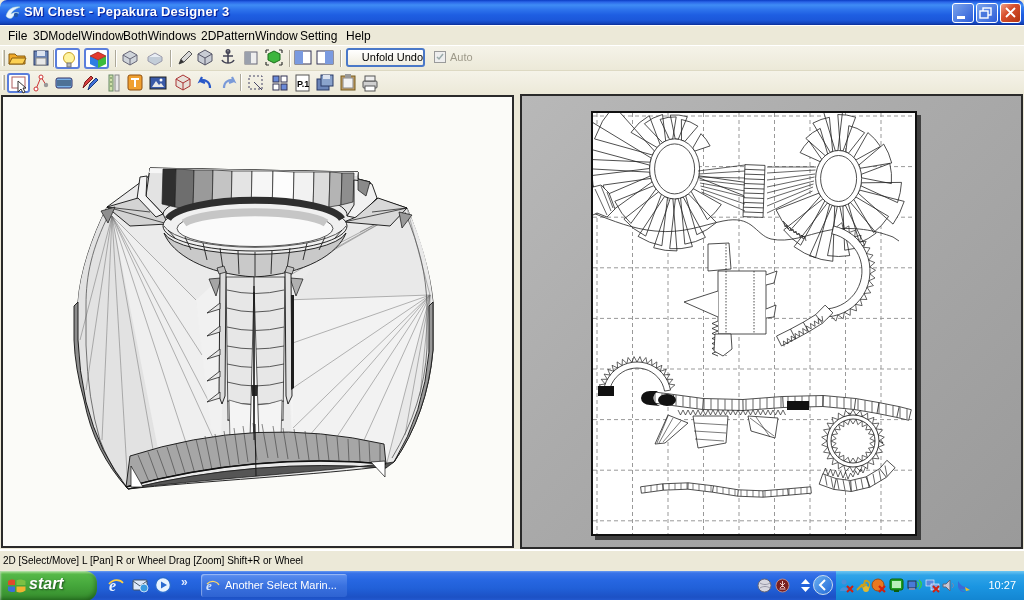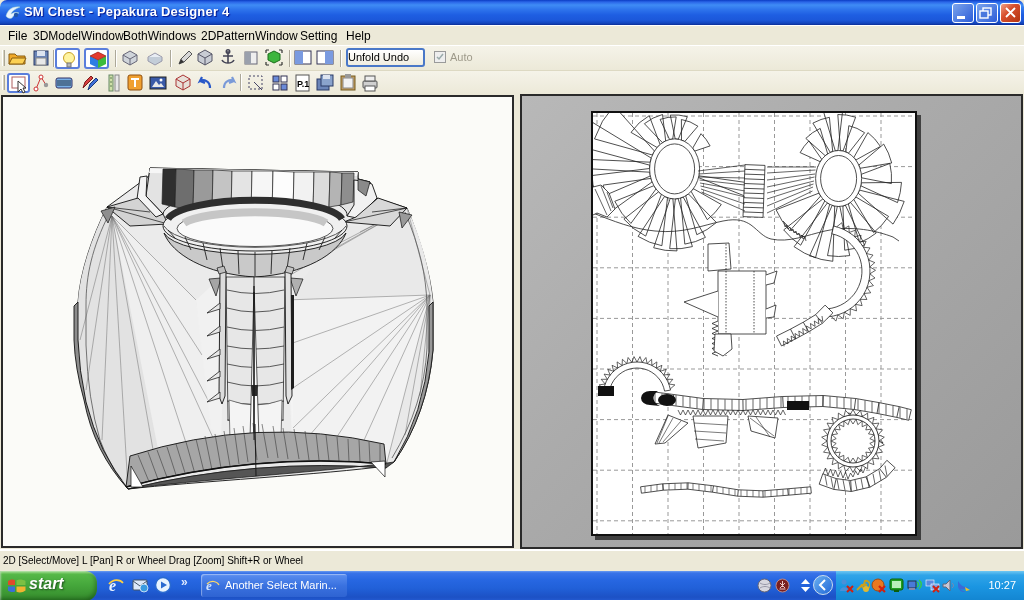--- a/index.html
+++ b/index.html
@@ -30,21 +30,21 @@
 svg{display:block}
 </style></head><body>
 
 <div class="abs" id="title">
 <div class="abs" style="left:4px;top:3px;width:18px;height:18px">
       <svg width="18" height="18" viewBox="0 0 18 18" style="">
         <path d="M2 13 C4 6 9 3 16 4 C11 6 8 8 7 11 C10 9 13 9 15 10 C11 11 9 13 8 15 C6 16 3 15 2 13 Z" fill="#e8f2ff" stroke="#9cc" stroke-width="0.5"></path>
         <circle cx="12" cy="12" r="2.2" fill="#2255aa"></circle>
       </svg>
     </div>
-<div class="txt">SM Chest - Pepakura Designer 4</div>
+<div class="txt">SM Chest - Pepakura Designer 3</div>
 <div class="tbtn" style="left:952px;background:linear-gradient(135deg,#7ba4ec,#2c5cd8)">
       <svg width="20" height="18">
         <rect x="4" y="12" width="8" height="3" fill="#fff"></rect>
       </svg>
     </div>
 <div class="tbtn" style="left:976px;background:linear-gradient(135deg,#7ba4ec,#2c5cd8)">
       <svg width="20" height="18">
         <rect x="6" y="4" width="8" height="7" fill="none" stroke="#fff" stroke-width="1.4"></rect>
         <rect x="3" y="7" width="8" height="7" fill="#4a78dd" stroke="#fff" stroke-width="1.4"></rect>
       </svg>
@@ -144,21 +144,21 @@
         <rect x="2" y="3" width="16" height="13" fill="#fff" stroke="#335"></rect>
         <rect x="2" y="3" width="8" height="13" fill="#7a9ae0"></rect>
       </svg>
     </div>
 <div class="ic" style="left:315px;">
       <svg width="20" height="20" viewBox="0 0 20 20" style="">
         <rect x="2" y="3" width="16" height="13" fill="#fff" stroke="#335"></rect>
         <rect x="10" y="3" width="8" height="13" fill="#7a9ae0"></rect>
       </svg>
     </div>
-<div class="abs" style="left:346px;top:2px;width:79px;height:19px;border:2px solid #4a78c8;border-radius:3px;background:linear-gradient(180deg,#fff,#f0ede0);font-size:11px;text-align:left;line-height:15px">Unfold Undo</div>
+<div class="abs" style="left:346px;top:2px;width:79px;height:19px;border:2px solid #4a78c8;border-radius:3px;background:linear-gradient(180deg,#fff,#f0ede0);font-size:11px;text-align:right;line-height:15px">Unfold Undo</div>
 <div class="abs" style="left:434px;top:5px;width:12px;height:12px;border:1px solid #9a9a9a;background:#eee">
       <svg width="10" height="10">
         <path d="M2 5 L4 7 L8 2" stroke="#9aa" stroke-width="1.5" fill="none"></path>
       </svg>
     </div>
 <div class="abs" style="left:450px;top:5px;font-size:11px;color:#9e9a8a">Auto</div>
 </div>
 <div class="abs tb" id="tb2">
     <div class="grip"></div>
 <div style="position:absolute;left:240px;top:3px;height:17px;width:2px;border-left:1px solid #aca899;border-right:1px solid #fff"></div>

